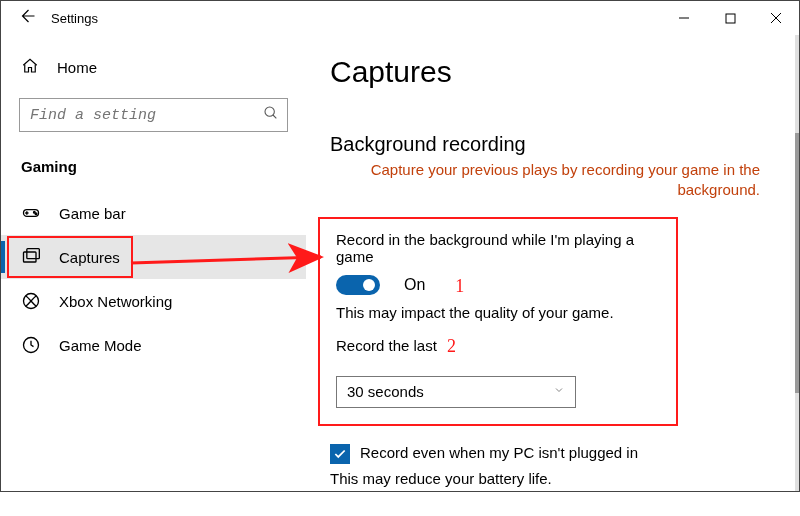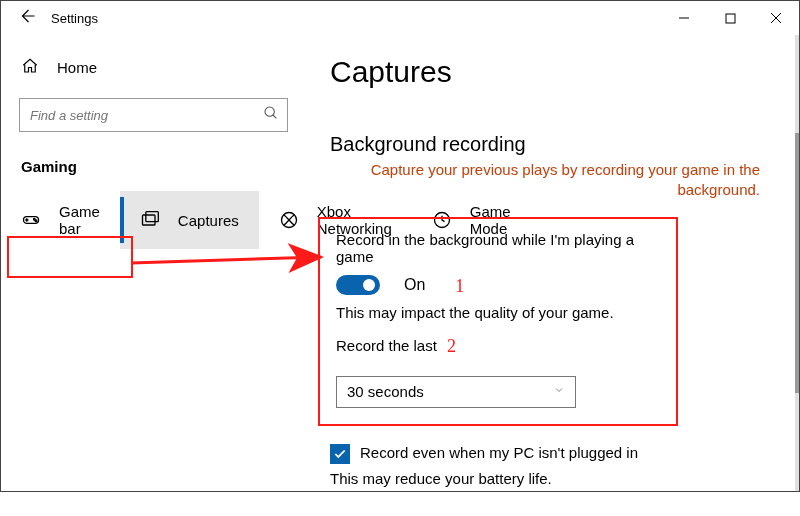--- a/index.html
+++ b/index.html
@@ -33,28 +33,29 @@
       padding: 8px 20px; cursor: pointer; font-size: 15px;
     }
     .search-wrap { padding: 12px 18px; }
     .search {
       display: flex; align-items: center;
       border: 1px solid #999; height: 34px;
       padding: 0 8px 0 10px;
     }
     .search input {
       border: none; outline: none; flex: 1;
-      font-size: 13px; font-style: italic; color: #555;
+      font-size: 15px; font-style: italic; color: #555;
       background: transparent;
+      font-family: Liberation Mono, monospace;
     }
     .section-title {
       font-weight: 600; font-size: 15px;
       padding: 14px 20px 10px;
     }
-    .nav-list { display: flex; margin-top: 6px; }
+    .nav-list { display: flex; flex-direction: column; margin-top: 6px; }
     .nav-item {
       display: flex; align-items: center; gap: 18px;
       padding: 12px 20px; cursor: pointer; font-size: 15px;
       position: relative;
     }
     .nav-item.selected { background: #e6e6e6; }
     .nav-item.selected::before {
       content: ""; position: absolute; left: 0; top: 6px; bottom: 6px;
       width: 4px; background: #0a64ad;
     }

